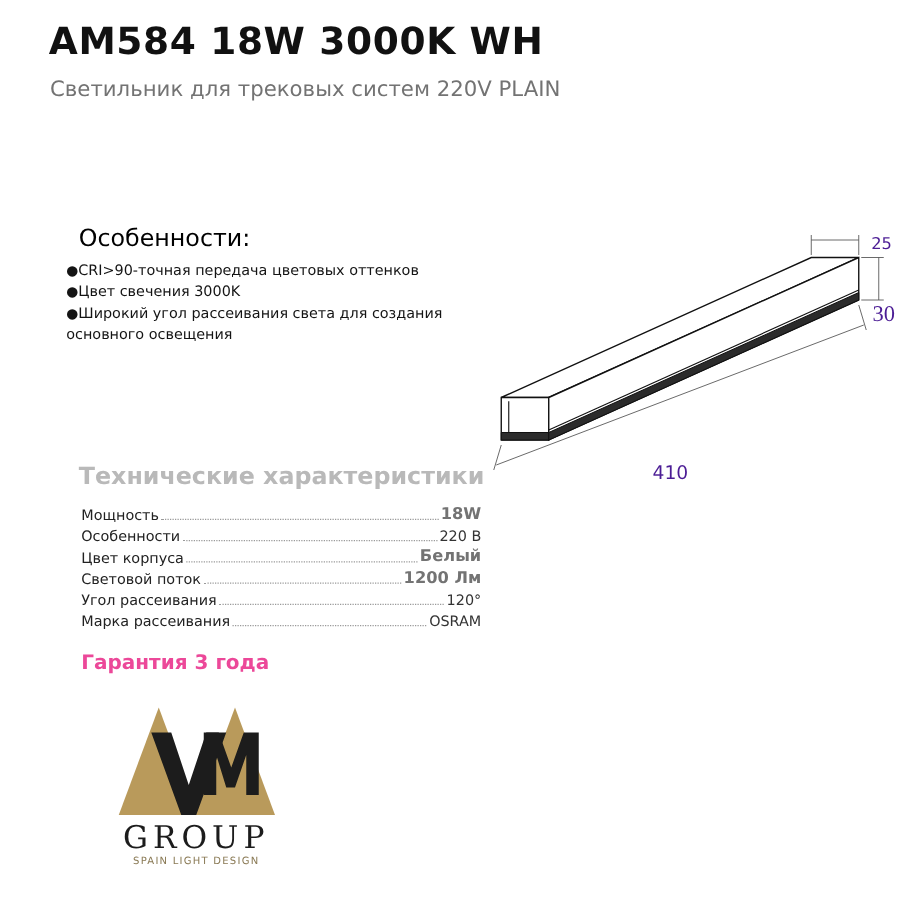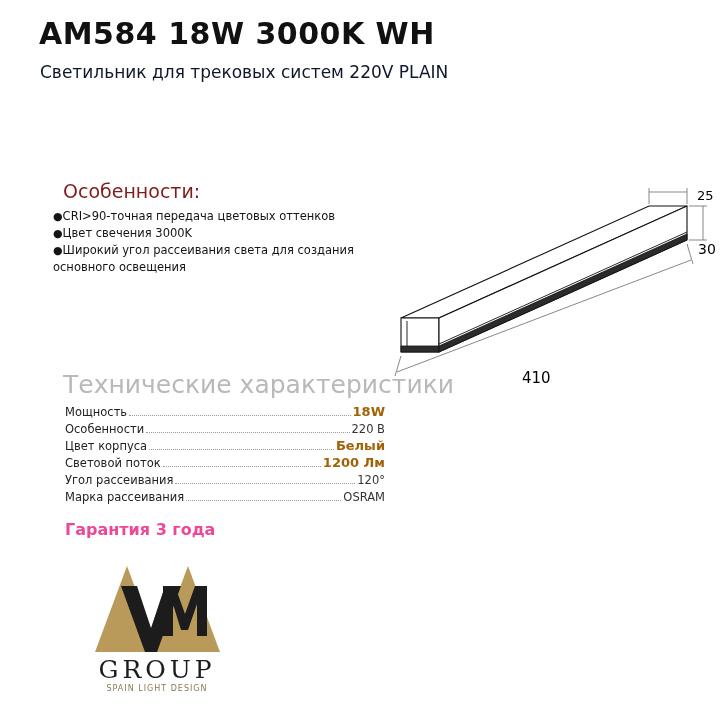--- a/index.html
+++ b/index.html
@@ -26,54 +26,54 @@
     letter-spacing: 0.5px;
     color: #111;
     white-space: nowrap;
   }
   .subtitle {
     position: absolute;
     left: 23px;
     top: 62px;
     font-size: 17px;
     font-weight: 400;
-    color: #0f172a;
+    color: #737373;
     white-space: nowrap;
   }
 
   
   .features-heading {
     position: absolute;
     left: 46px;
     top: 180px;
     font-size: 19px;
-    color: #7f1d1d;
+    color: #000000;
     font-weight: 400;
   }
   .features-list {
     position: absolute;
     left: 36px;
     top: 208px;
     width: 330px;
     font-size: 11.5px;
     line-height: 17px;
     color: #141414;
   }
   .features-list .f-item { display: block; white-space: nowrap; }
   .features-list .f-item.wrap { white-space: normal; }
   .bullet { font-size: 11px; }
 
   
   .specs-heading {
     position: absolute;
     left: 46px;
     top: 370px;
-    font-size: 25px;
+    font-size: 19px;
     color: #b9b9b9;
-    font-weight: 400;
+    font-weight: 700;
   }
   .specs {
     position: absolute;
     left: 48px;
     top: 402px;
     width: 320px;
   }
   .spec-row {
     display: flex;
     align-items: flex-end;
@@ -82,43 +82,43 @@
     color: #222;
   }
   .spec-label { white-space: nowrap; }
   .spec-dots {
     flex: 1 1 auto;
     border-bottom: 1px dotted #9a9a9a;
     margin: 0 2px 3px 2px;
     height: 8px;
   }
   .spec-value { white-space: nowrap; }
-  .spec-row.strong .spec-value { font-weight: 700; font-size: 13px; color: #a16207; }
+  .spec-row.strong .spec-value { font-weight: 700; font-size: 13px; color: #737373; }
   .spec-row.light .spec-value { font-weight: 400; color: #333; }
 
   .warranty {
     position: absolute;
     left: 48px;
     top: 520px;
     font-size: 16px;
     font-weight: 700;
     color: #ec4899;
   }
 
   
   .drawing { position: absolute; left: 360px; top: 170px; width: 340px; height: 250px; }
   .drawing svg { display: block; }
 
   .dim {
     position: absolute;
     font-size: 13px;
-    color: #000000;
+    color: #4c1d95;
   }
   .dim-25 { left: 680px; top: 188px; }
-  .dim-30 { left: 681px; top: 241px; font-size: 14px; }
+  .dim-30 { left: 681px; top: 241px; font-size: 18px; font-family: Liberation Serif, serif; }
   .dim-410 { left: 505px; top: 369px; font-size: 15px; }
 
   
   .logo { position: absolute; left: 68px; top: 556px; width: 145px; height: 140px; }
   .logo svg { display: block; }
 </style>
 </head>
 <body>
 
 <div class="page">

